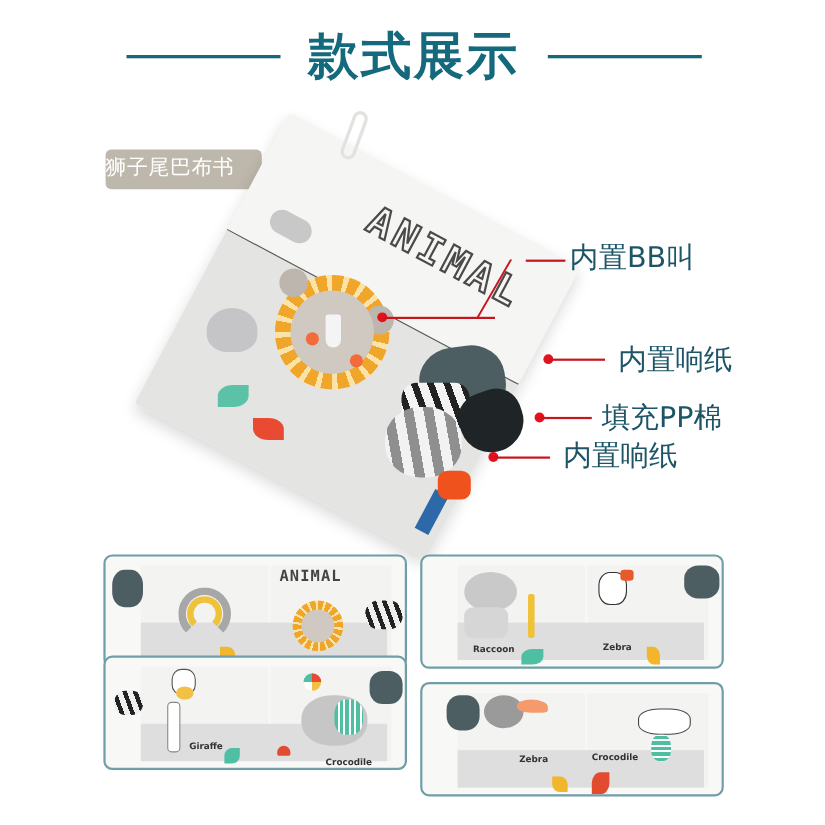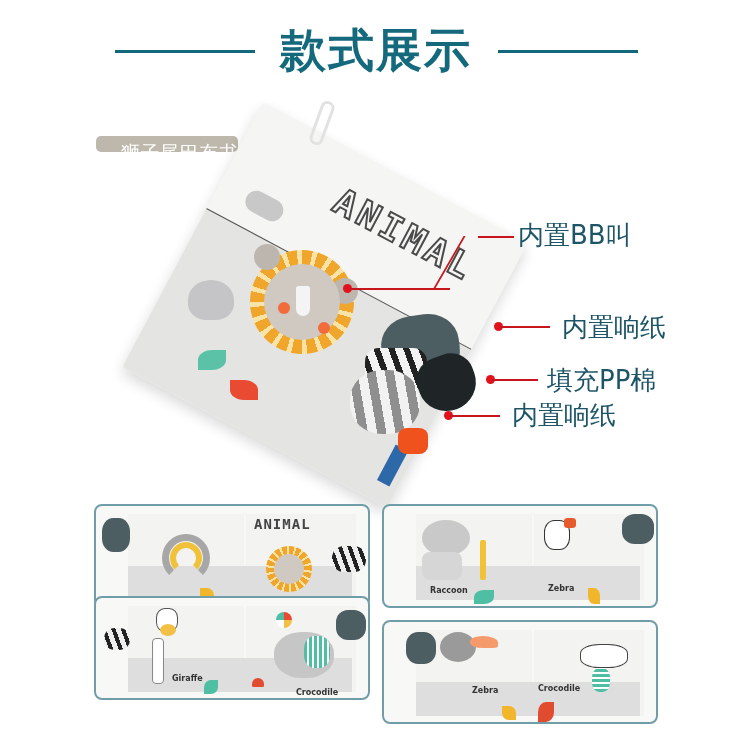--- a/index.html
+++ b/index.html
@@ -8,23 +8,23 @@
 
   
   .title-wrap { position: absolute; top: 18px; left: 0; width: 750px; height: 60px; }
   .title-line { position: absolute; top: 32px; height: 3px; background: #14687c; }
   .title-line.l { left: 115px; width: 140px; }
   .title-line.r { left: 498px; width: 140px; }
   .title-text { position: absolute; left: 262px; top: 4px; width: 228px; text-align: center;
     font-size: 46px; font-weight: bold; color: #15697d; letter-spacing: 2px; line-height: 56px; }
 
   
-  .tag { position: absolute; left: 96px; top: 136px; width: 142px; height: 16px;
+  .tag { position: absolute; left: 96px; top: 136px; width: 142px; height: 36px;
     background: #bdb8ab; border-radius: 5px; color: #fff; font-size: 19px; line-height: 32px;
-    text-align: right; letter-spacing: 0.5px; }
+    text-align: left; letter-spacing: 0.5px; }
 
   
   .hero { position: absolute; left: 150px; top: 100px; width: 360px; height: 380px; }
   .book { position: absolute; left: 25px; top: 55px; width: 300px; height: 300px;
     background: #f5f5f3; transform: rotate(28deg); transform-origin: 50% 50%;
     box-shadow: 2px 6px 14px rgba(0,0,0,0.15); border-radius: 4px; overflow: hidden; }
   .book .ground { position: absolute; left: 0; top: 120px; width: 100%; height: 180px; background: #e4e4e2; }
   .book .ground-line { position: absolute; left: 0; top: 120px; width: 100%; height: 1px; background: #555; }
   .book .cloud { position: absolute; left: 30px; top: 80px; width: 40px; height: 22px; background: #c8c8c8; border-radius: 12px; }
   .book .word { position: absolute; left: 110px; top: 30px; font-size: 36px; font-weight: bold;

